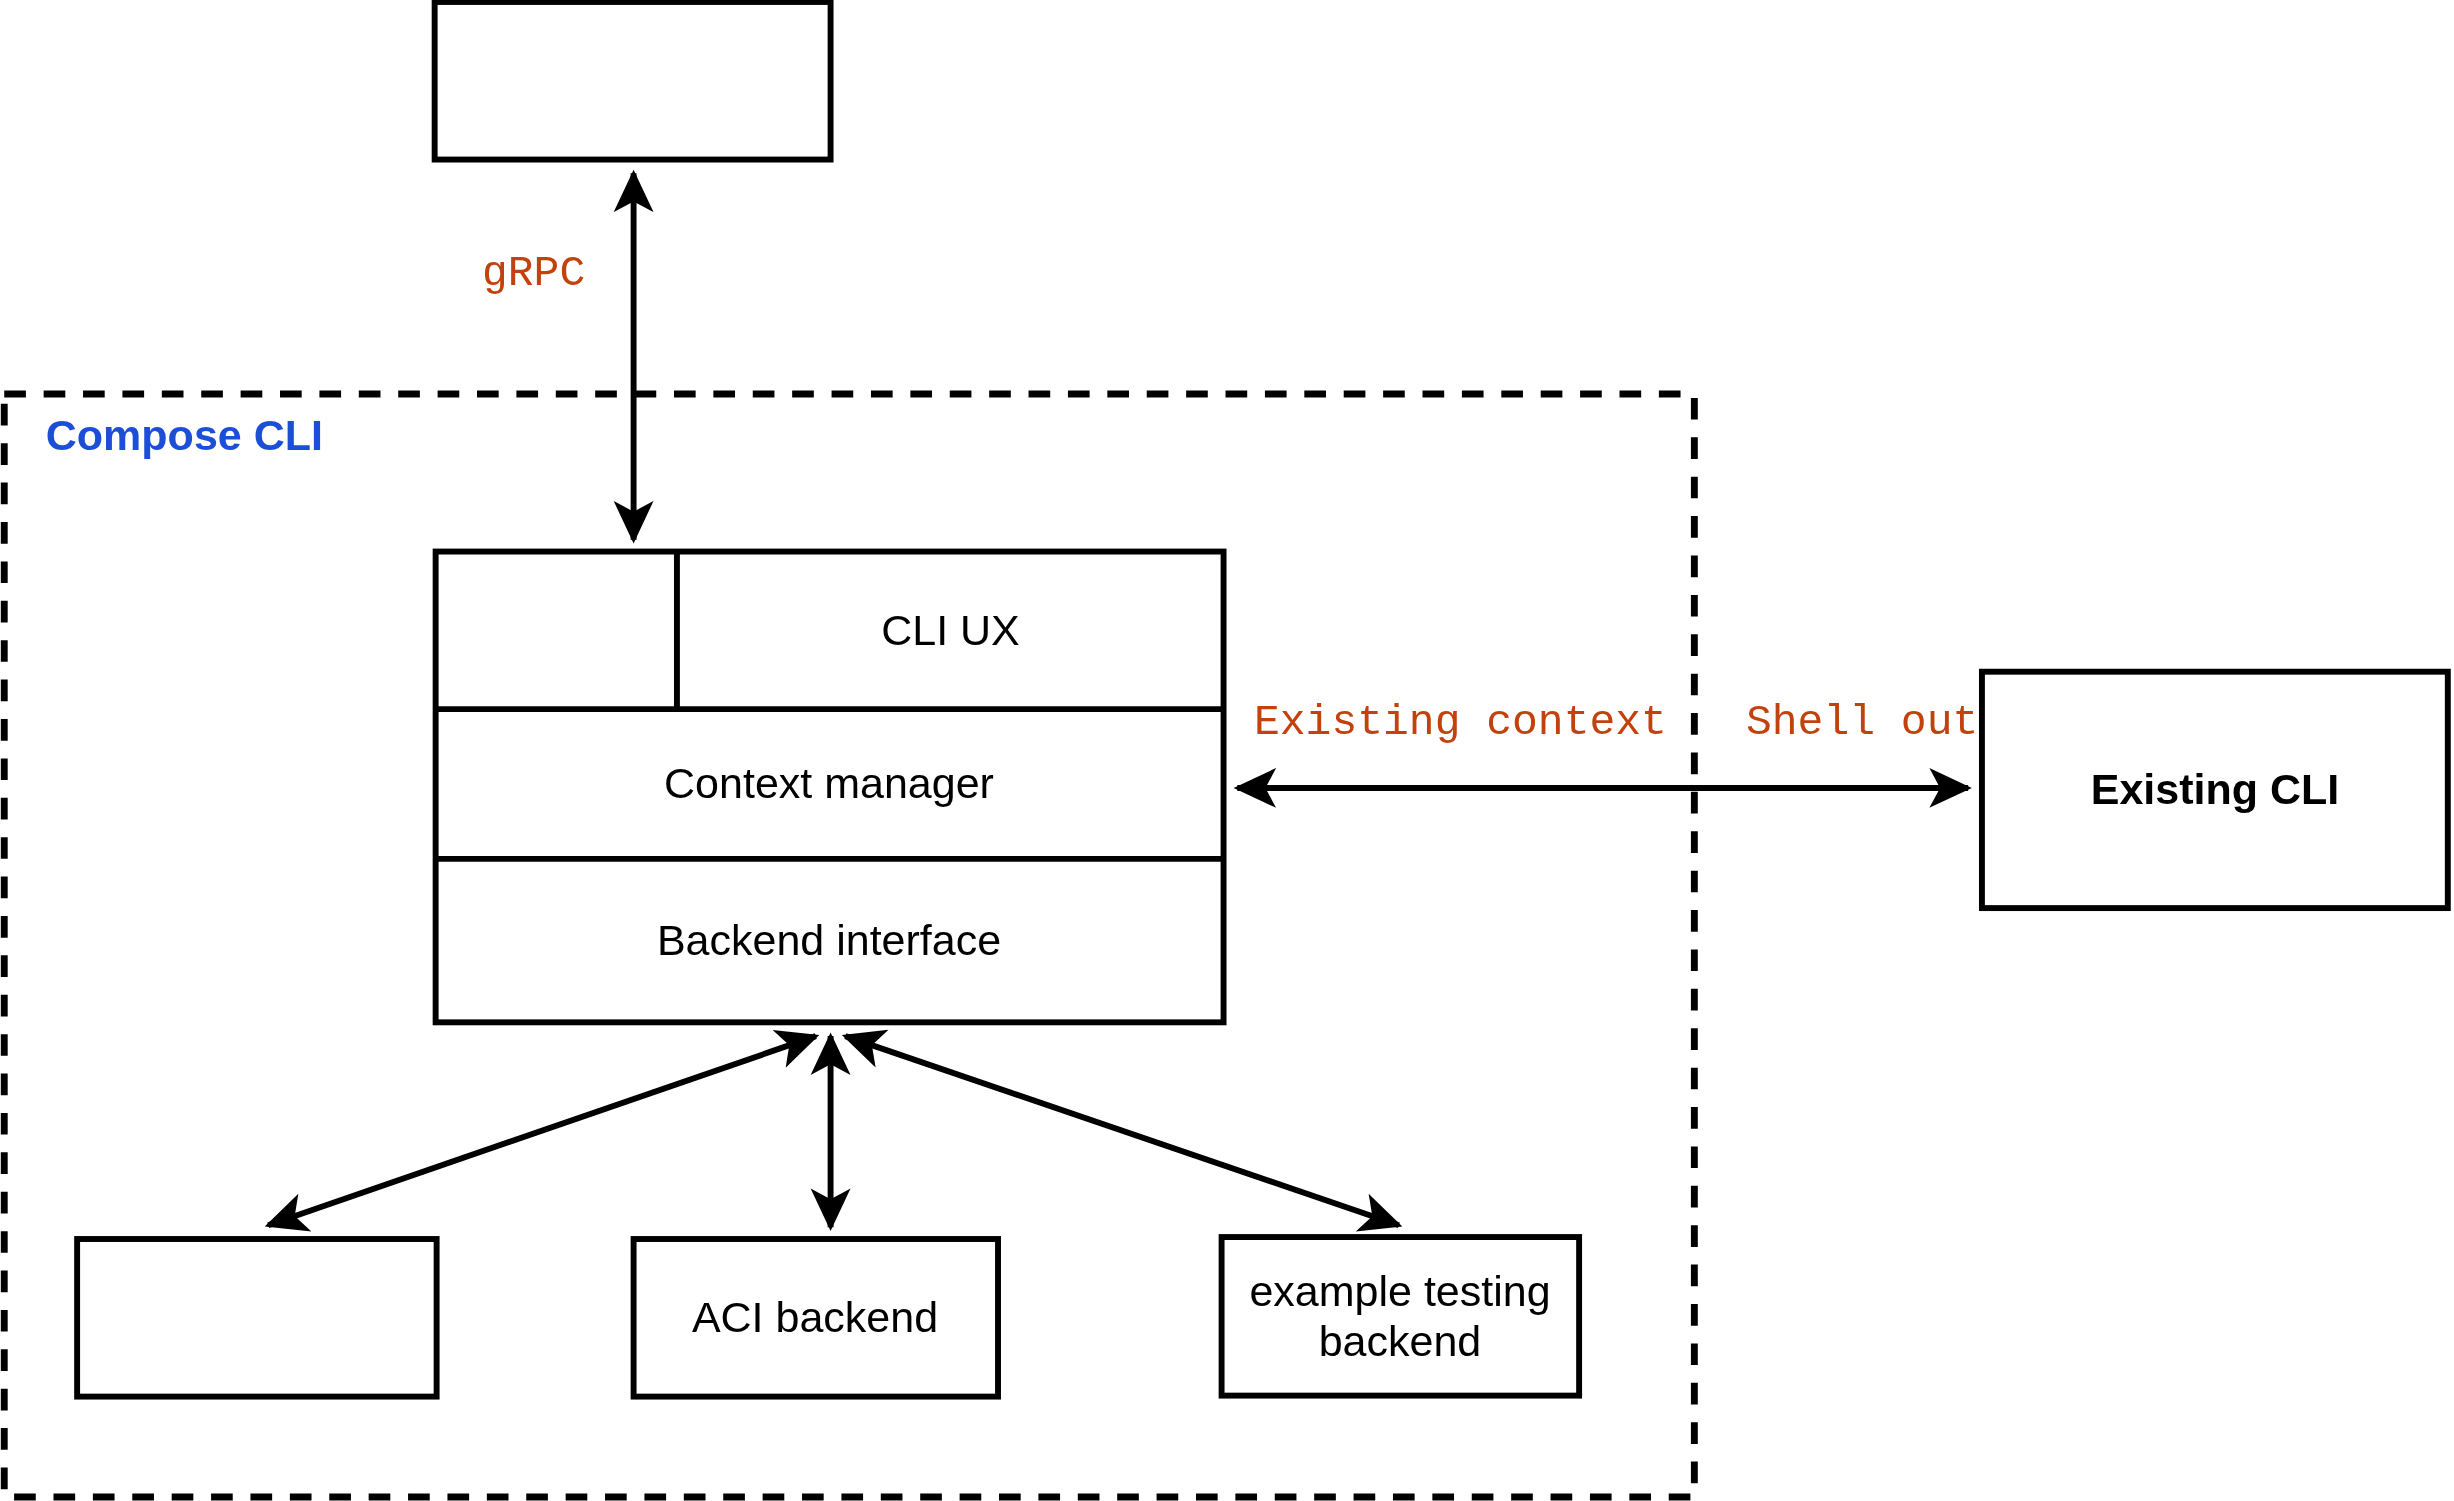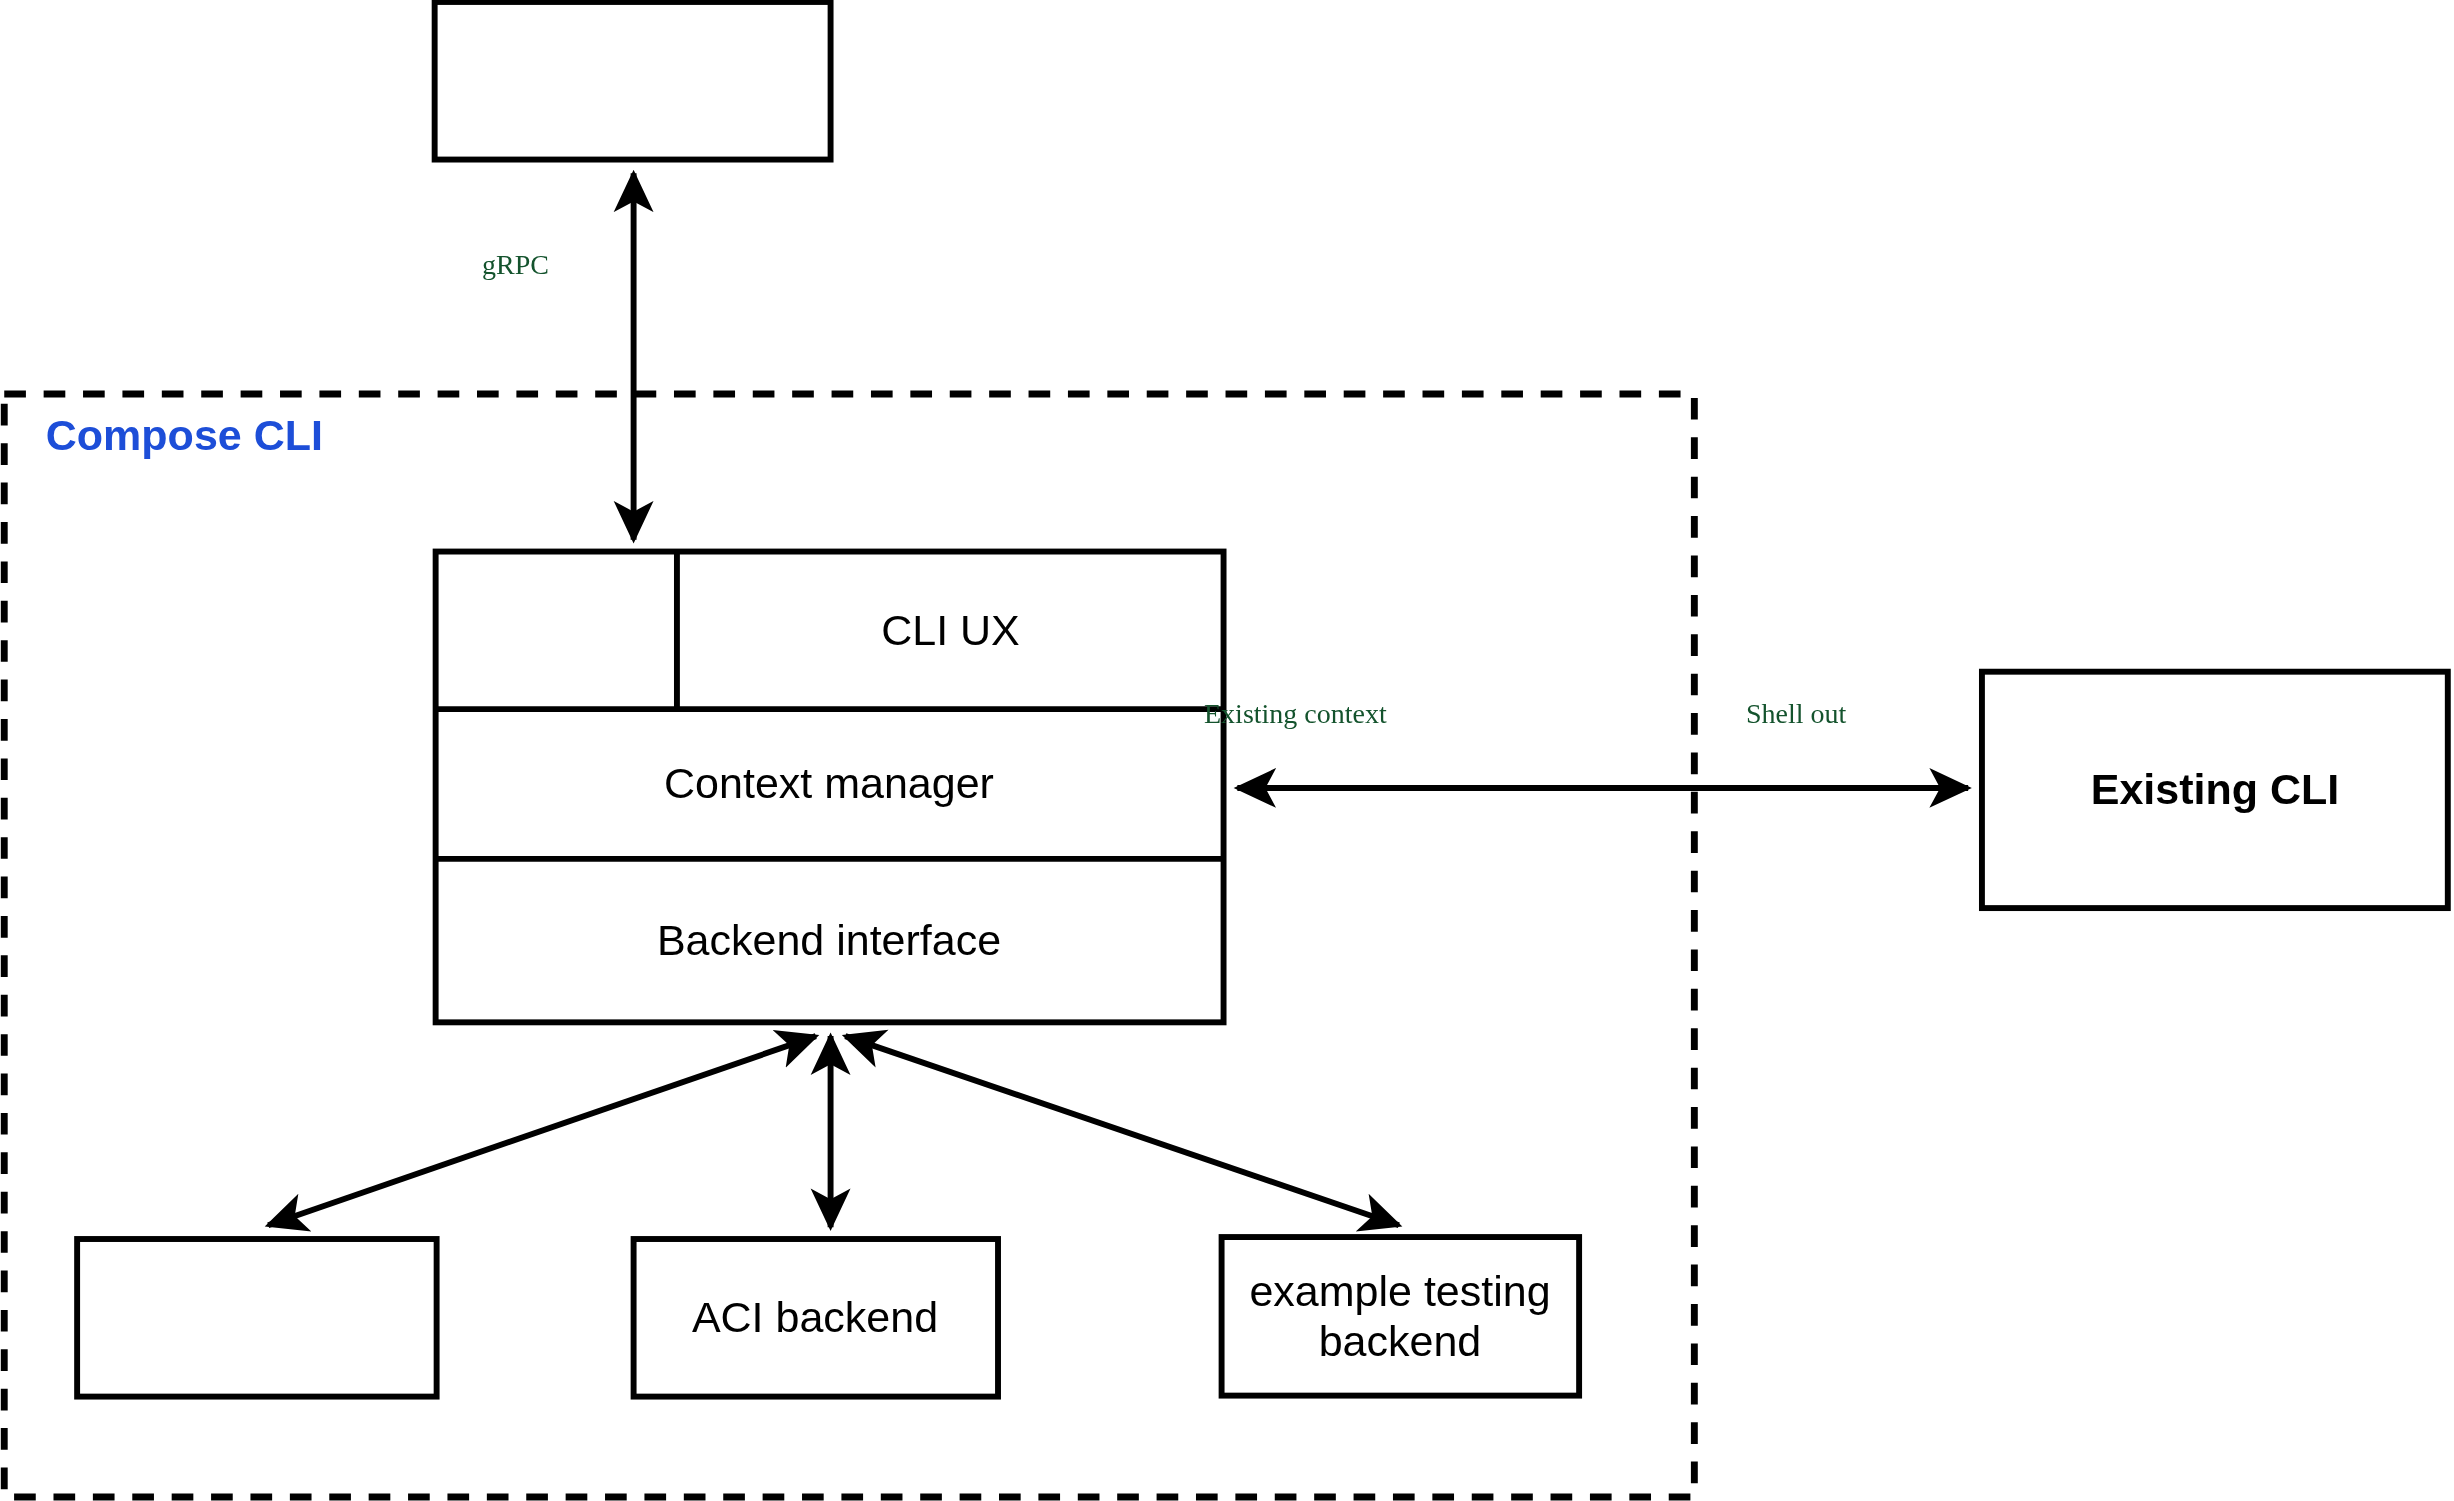--- a/index.html
+++ b/index.html
@@ -31,23 +31,23 @@
     color: #000000;
     font-family: "Liberation Sans", sans-serif;
     font-size: 43px;
     line-height: 1.16;
     white-space: pre-line;
     pointer-events: none;
   }
   .node-label.bold { font-weight: bold; }
   .edge-label {
     position: absolute;
-    color: #14532d;
-    font-family: Liberation Serif, serif;
-    font-size: 28px;
+    color: #c2410c;
+    font-family: Liberation Mono, monospace;
+    font-size: 43px;
     line-height: 1.1;
     white-space: nowrap;
   }
   .group-title {
     position: absolute;
     color: #1d4ed8;
     font-family: "Liberation Sans", sans-serif;
     font-size: 43px;
     font-weight: bold;
     line-height: 1.1;
@@ -108,18 +108,18 @@
   <div class="node-label bold" style="left:1982px; top:672px; width:466px; height:236px;">Existing CLI</div>
 
 
   <div class="node-label" style="left:633px; top:1239px; width:364px; height:158px;">ACI backend</div>
 
   <div class="node-label" style="left:1221px; top:1237px; width:358px; height:159px;">example testing
 backend</div>
 
   <div class="edge-label" style="left:482px; top:250px;">gRPC</div>
 
-  <div class="edge-label" style="left:1204px; top:699px;text-align:center;">Existing context</div>
+  <div class="edge-label" style="left:1254px; top:699px;text-align:center;">Existing context</div>
 
   <div class="edge-label" style="left:1746px; top:699px;">Shell out</div>
 
 </div>
 
 
 </body></html>

